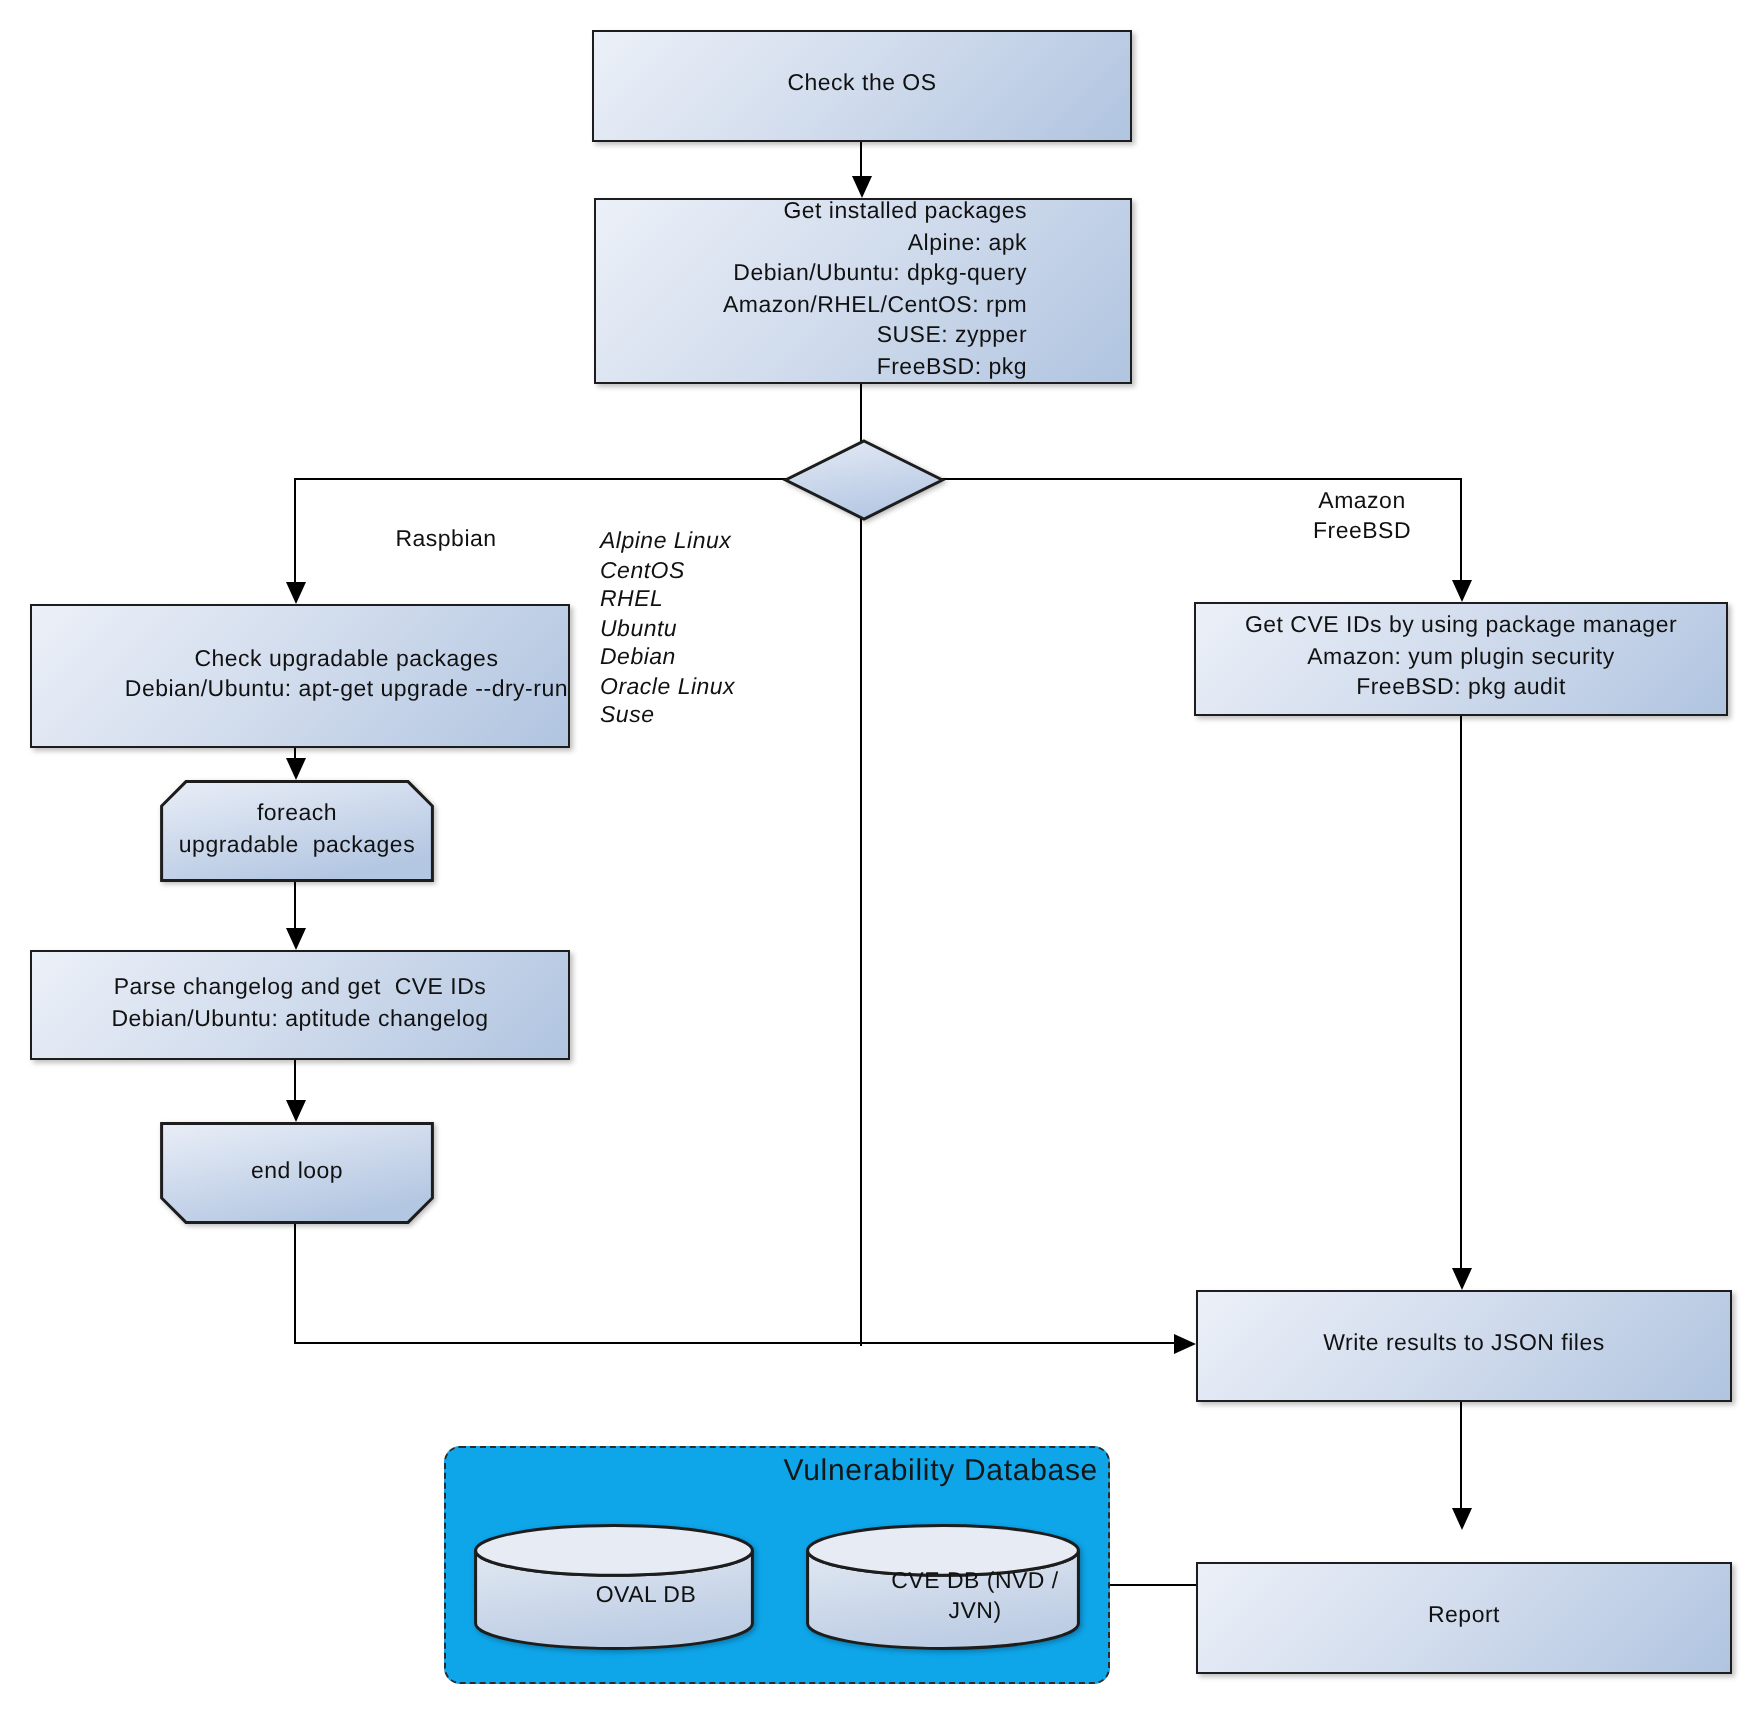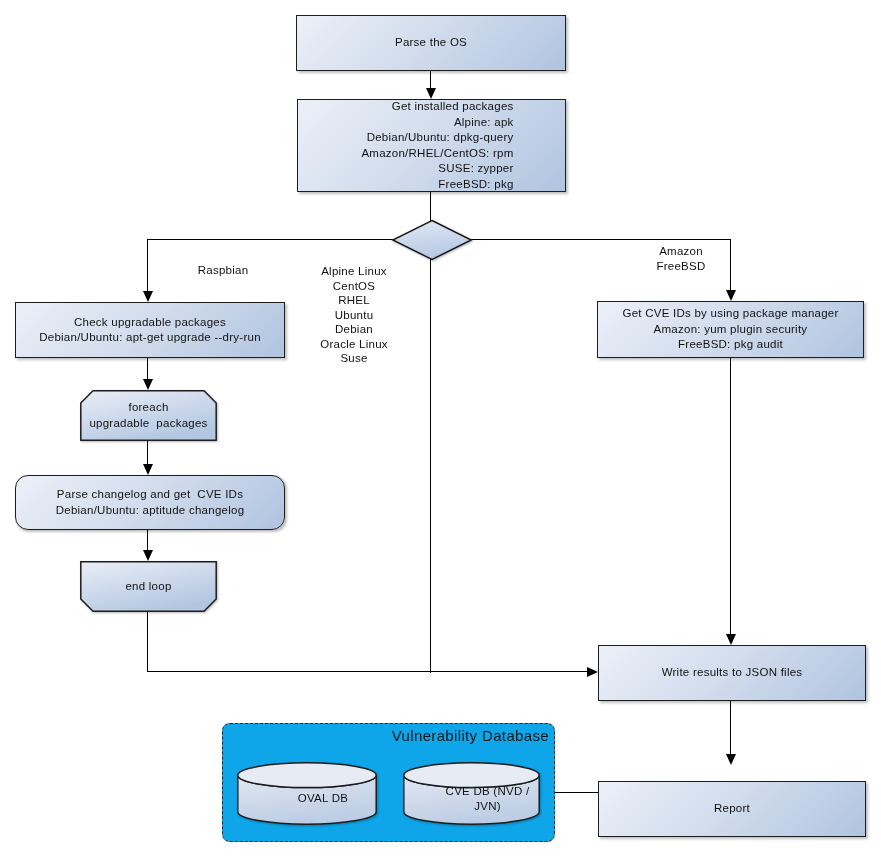--- a/index.html
+++ b/index.html
@@ -33,21 +33,21 @@
   .arrow-down{position:absolute;width:0;height:0;
     border-left:5px solid transparent;border-right:5px solid transparent;border-top:11px solid #000;}
   .arrow-right{position:absolute;width:0;height:0;
     border-top:5px solid transparent;border-bottom:5px solid transparent;border-left:11px solid #000;}
   
   .edge-label{
     position:absolute;font-size:11.5px;line-height:14.5px;letter-spacing:.25px;
     white-space:pre-wrap;color:#111;
   }
   .edge-label.center{text-align:center;}
-  .edge-label.right{text-align:center;}
+  .edge-label.right{text-align:left;font-style:italic;}
   
   .db-container{
     position:absolute;box-sizing:border-box;
     border:1.6px dashed #2b2b2b;border-radius:8px;
     background:#0ea5e9;
   }
   .db-title{
     position:absolute;top:3px;right:5px;left:8px;
     font-size:15px;letter-spacing:.35px;text-align:right;color:#161616;
     white-space:nowrap;
@@ -104,38 +104,38 @@
 CentOS
 RHEL
 Ubuntu
 Debian
 Oracle Linux
 Suse</div>
   <div class="edge-label center" style="left:641px;top:244px;width:80px;">Amazon
 FreeBSD</div>
 
   <div class="rect-node" style="left:296px;top:15px;width:270px;height:56px;">
-    <div class="node-label">Parse the OS</div>
+    <div class="node-label">Check the OS</div>
   </div>
 
   <div class="rect-node" style="left:297px;top:99px;width:269px;height:93px;">
     <div class="node-label right">Get installed packages
 Alpine: apk
 Debian/Ubuntu: dpkg-query
 Amazon/RHEL/CentOS: rpm
 SUSE: zypper
 FreeBSD: pkg</div>
   </div>
 
-  <div class="rect-node" style="left:15px;top:302px;width:270px;height:56px;">
+  <div class="rect-node" style="left:15px;top:302px;width:270px;height:72px;justify-content:flex-end;">
     <div class="node-label">Check upgradable packages
 Debian/Ubuntu: apt-get upgrade --dry-run</div>
   </div>
 
-  <div class="rect-node" style="left:15px;top:475px;width:270px;height:55px;border-radius:13px;">
+  <div class="rect-node" style="left:15px;top:475px;width:270px;height:55px;">
     <div class="node-label">Parse changelog and get  CVE IDs
 Debian/Ubuntu: aptitude changelog</div>
   </div>
 
   <div class="rect-node" style="left:597px;top:301px;width:267px;height:57px;">
     <div class="node-label">Get CVE IDs by using package manager
 Amazon: yum plugin security
 FreeBSD: pkg audit</div>
   </div>
 

